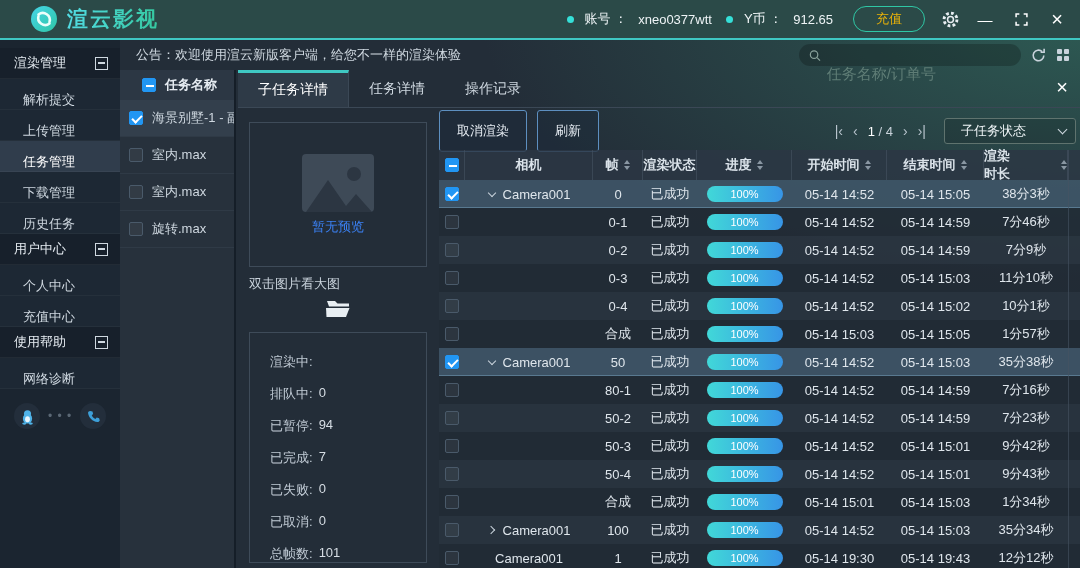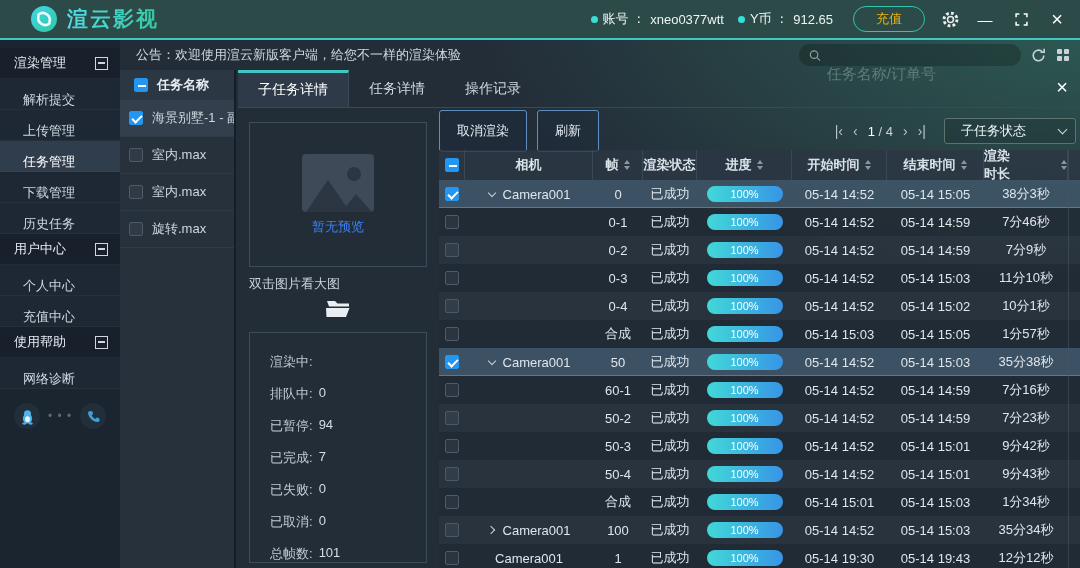--- a/index.html
+++ b/index.html
@@ -7,21 +7,21 @@
   body { font-family:"Liberation Sans","DejaVu Sans",sans-serif; background:#1b2530; color:#d6dde4; font-size:13px; }
   #app { position:relative; width:1080px; height:568px; overflow:hidden; }
 
   
   .titlebar { position:absolute; left:0; top:0; width:1080px; height:40px; background:#2b4a48;
     border-bottom:2px solid #3fc8c3; display:flex; align-items:center; padding:0 12px; z-index:20; }
   .logo-wrap { display:flex; align-items:center; gap:9px; margin-left:18px; }
   .app-title { font-size:21px; font-weight:bold; letter-spacing:2px;
     background:linear-gradient(90deg,#52dce4,#35c9a0); -webkit-background-clip:text; background-clip:text; color:transparent; }
   .tb-right { margin-left:auto; display:flex; align-items:center; gap:14px; }
-  .tb-info { display:flex; align-items:center; gap:5px; color:#eef4f6; font-size:13px; }
+  .tb-info { display:flex; align-items:center; gap:11px; color:#eef4f6; font-size:13px; }
   .dot { width:7px; height:7px; border-radius:50%; background:#35e0d8; }
   .recharge-btn { border:1px solid #2fc7a5; color:#eab308; border-radius:13px; padding:3px 22px;
     font-size:13px; background:transparent; cursor:pointer; margin-left:6px; }
   .winbtn { color:#fff; width:22px; height:22px; display:flex; align-items:center; justify-content:center; font-size:15px; cursor:pointer; }
   .gear { display:flex; align-items:center; cursor:pointer; margin-left:2px; }
 
   
   .sidebar { position:absolute; left:0; top:40px; width:120px; bottom:0; background:#1b2530; z-index:10; padding-top:8px; }
   .nav-group { height:31px; display:flex; align-items:center; justify-content:space-between; padding:0 12px 0 14px;
     background:#17202b; color:#e6ecf2; border-bottom:1px solid rgba(255,255,255,.05); cursor:pointer; }
@@ -43,21 +43,21 @@
   .announce-text { color:#cfd8e0; font-size:13px; }
   .search-wrap { margin-left:auto; display:flex; align-items:center; gap:9px; }
   .search-pill { width:222px; height:22px; border-radius:11px; background:rgba(0,0,0,.22); display:flex; align-items:center; padding:0 10px; gap:6px; }
   .search-pill input { border:none; outline:none; background:transparent; color:#d946ef; font-size:15px; width:100%; font-family:inherit;margin-top:36px; }
   .search-pill input::placeholder { color:#5f7d76; }
   .toolicon { display:flex; align-items:center; cursor:pointer; }
 
   
   .main { position:absolute; left:0; top:30px; right:0; bottom:0; }
   .task-panel { position:absolute; left:0; top:0; width:116px; bottom:0; background:#27313c; z-index:2; border-right:2px solid #151e28; }
-  .tp-header { height:30px; background:#2c3744; display:flex; align-items:center; gap:9px; padding-left:14px; font-weight:bold; color:#e6ecf2; }
+  .tp-header { height:30px; background:#2c3744; display:flex; align-items:center; gap:9px; padding-left:22px; font-weight:bold; color:#e6ecf2; }
   .task-row { height:37px; display:flex; align-items:center; gap:9px; padding-left:9px; border-bottom:1px solid #2f3a46; cursor:pointer; }
   .task-row.selected { background:#333f4c; }
   .task-name { white-space:nowrap; overflow:hidden; color:#cfd8e0; font-size:13px; }
 
   
   .detail { position:absolute; left:118px; right:0; top:0; bottom:0; z-index:1; }
   .tabbar { position:relative; height:38px; display:flex; border-bottom:1px solid #3b4856; }
   .tab { padding:0 20px; display:flex; align-items:center; color:#cfd8e0; cursor:pointer; font-size:14px; }
   .tab.active { background:#2e3a47; color:#fff; border-top:3px solid #3fc8c3; border-right:1px solid #3b4856; }
   .detail-close { position:absolute; right:12px; top:6px; color:#fff; font-size:20px; cursor:pointer; }
@@ -520,21 +520,21 @@
     <span class="cell col-duration">35分38秒</span>
     <span class="cell col-rest"></span>
   </div>
               <div class="trow alt-a">
     <span class="cell col-check">
                   <span class="cb"></span>
                 </span>
     <span class="cell col-camera">
                   <span></span>
                 </span>
-    <span class="cell col-frame">60-1</span>
+    <span class="cell col-frame">80-1</span>
     <span class="cell col-status">已成功</span>
     <span class="cell col-progress">
                   <span class="pill">100%</span>
                 </span>
     <span class="cell col-start">05-14 14:52</span>
     <span class="cell col-end">05-14 14:59</span>
     <span class="cell col-duration">7分16秒</span>
     <span class="cell col-rest"></span>
   </div>
               <div class="trow alt-b">

